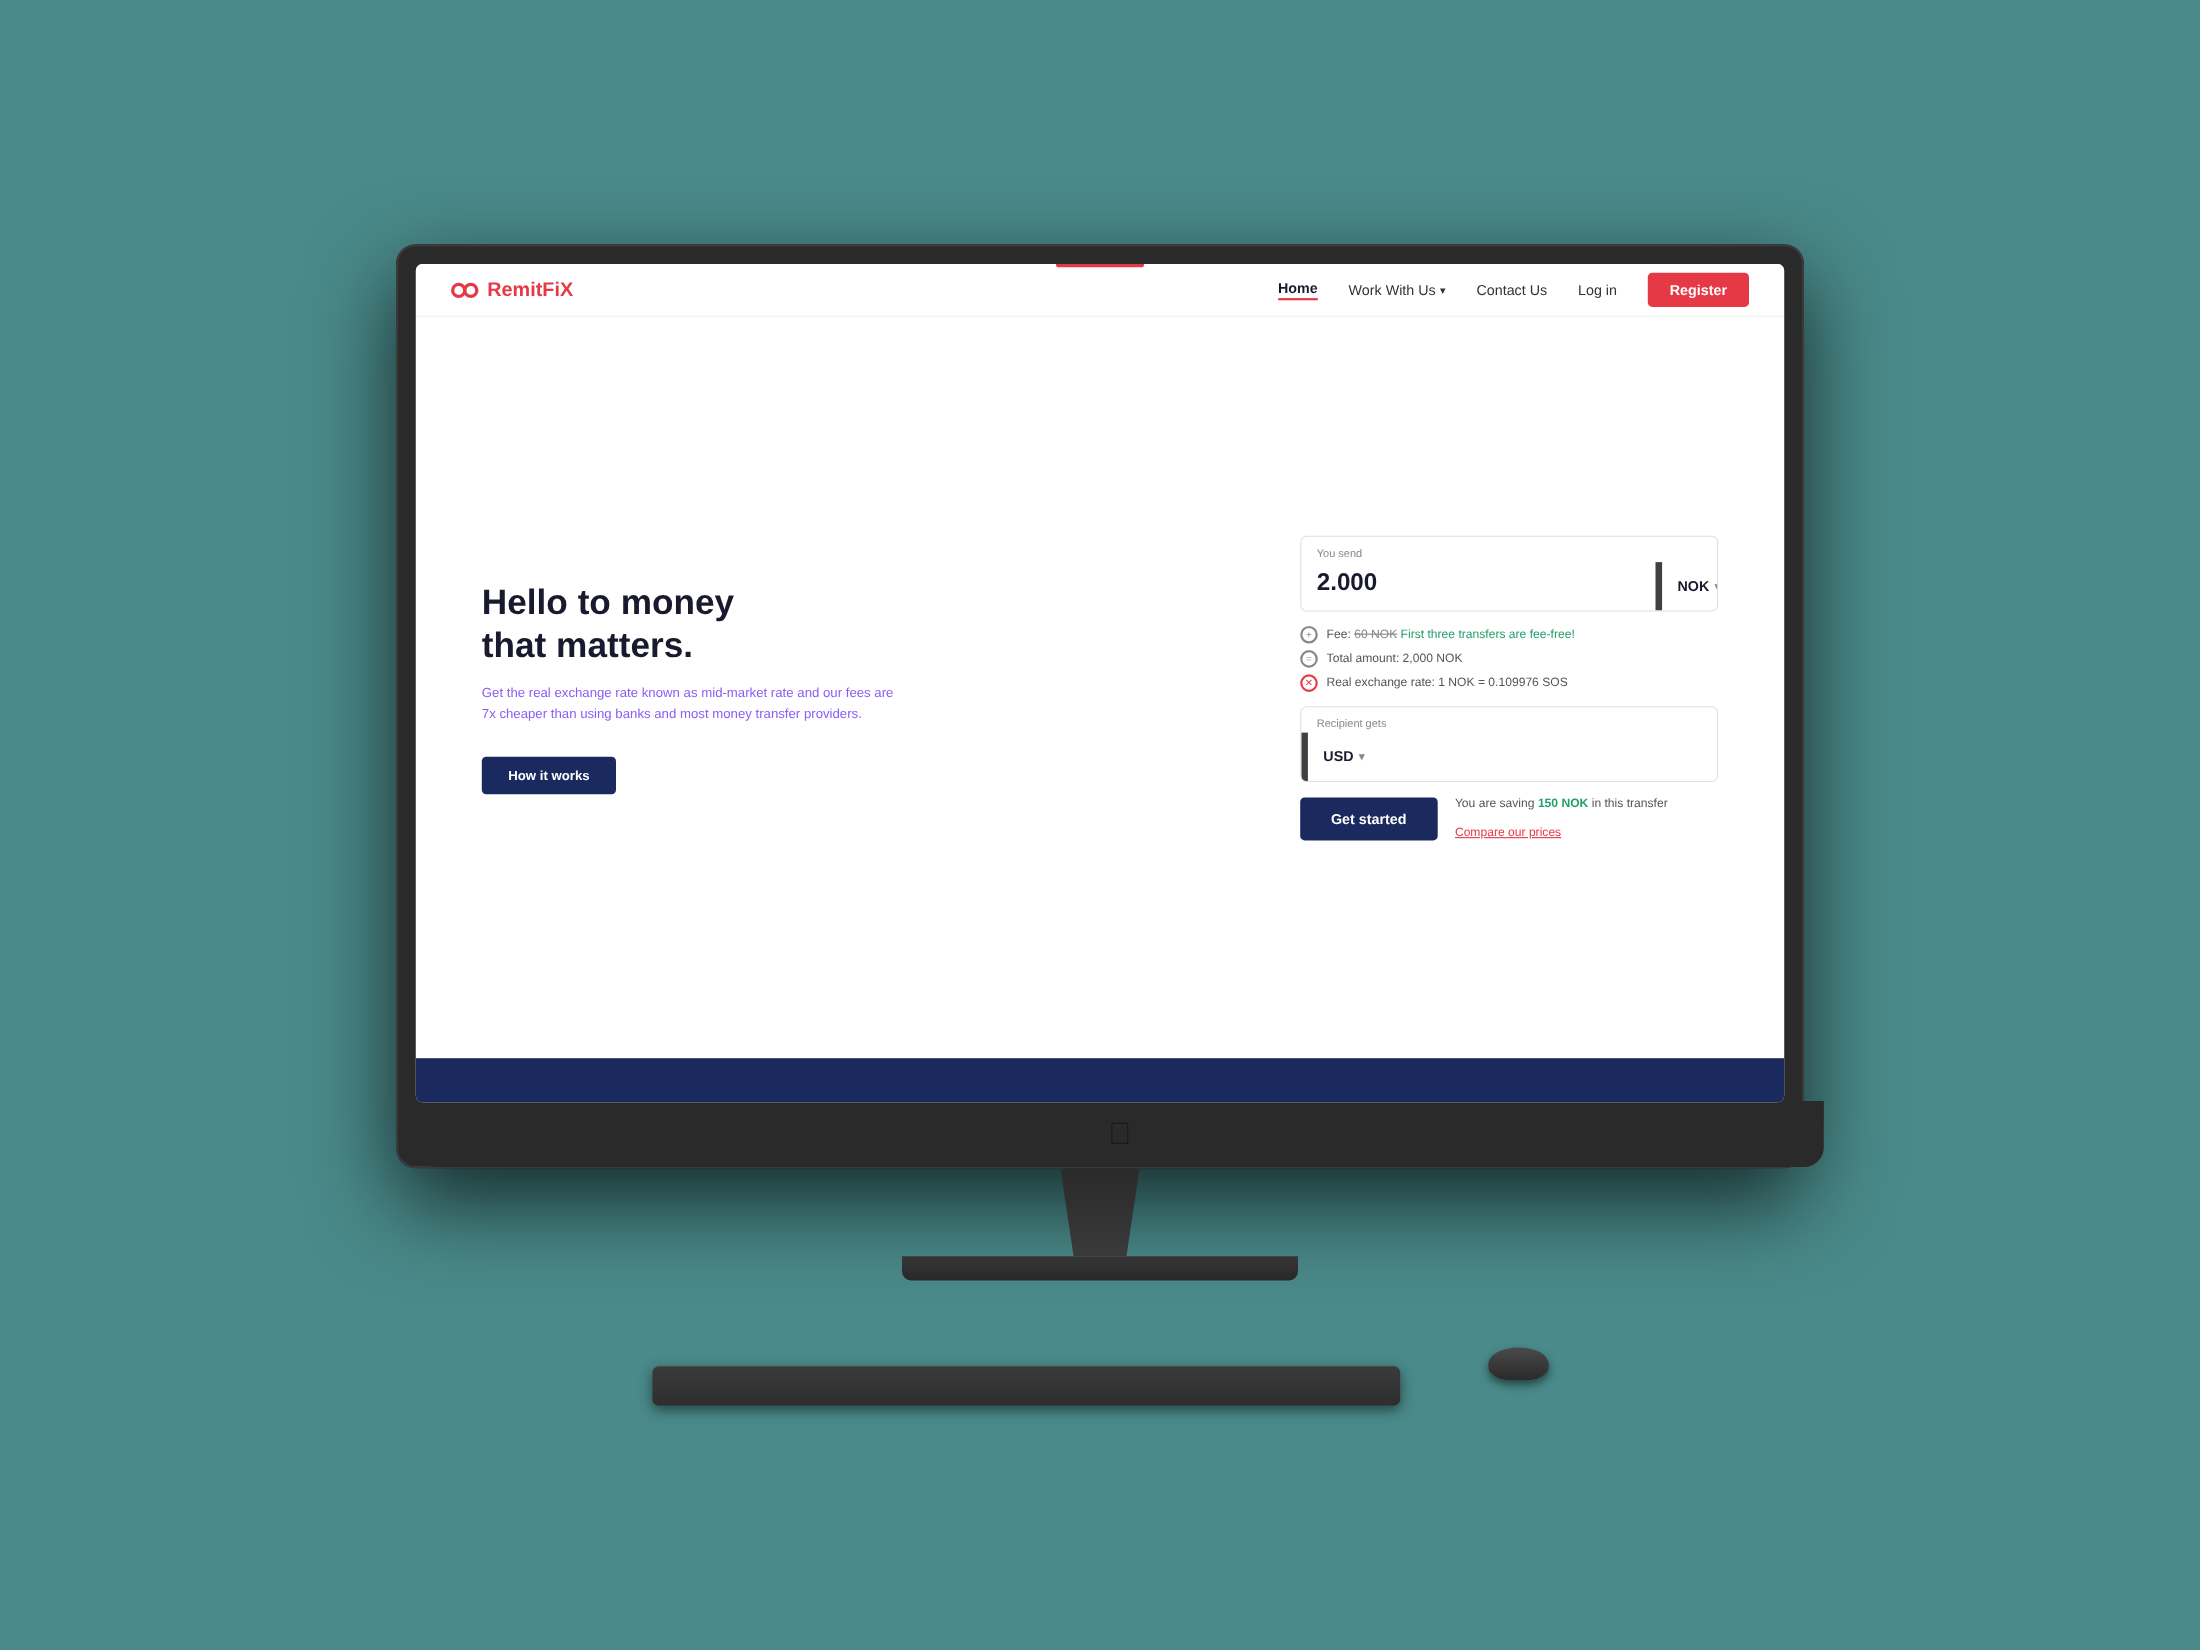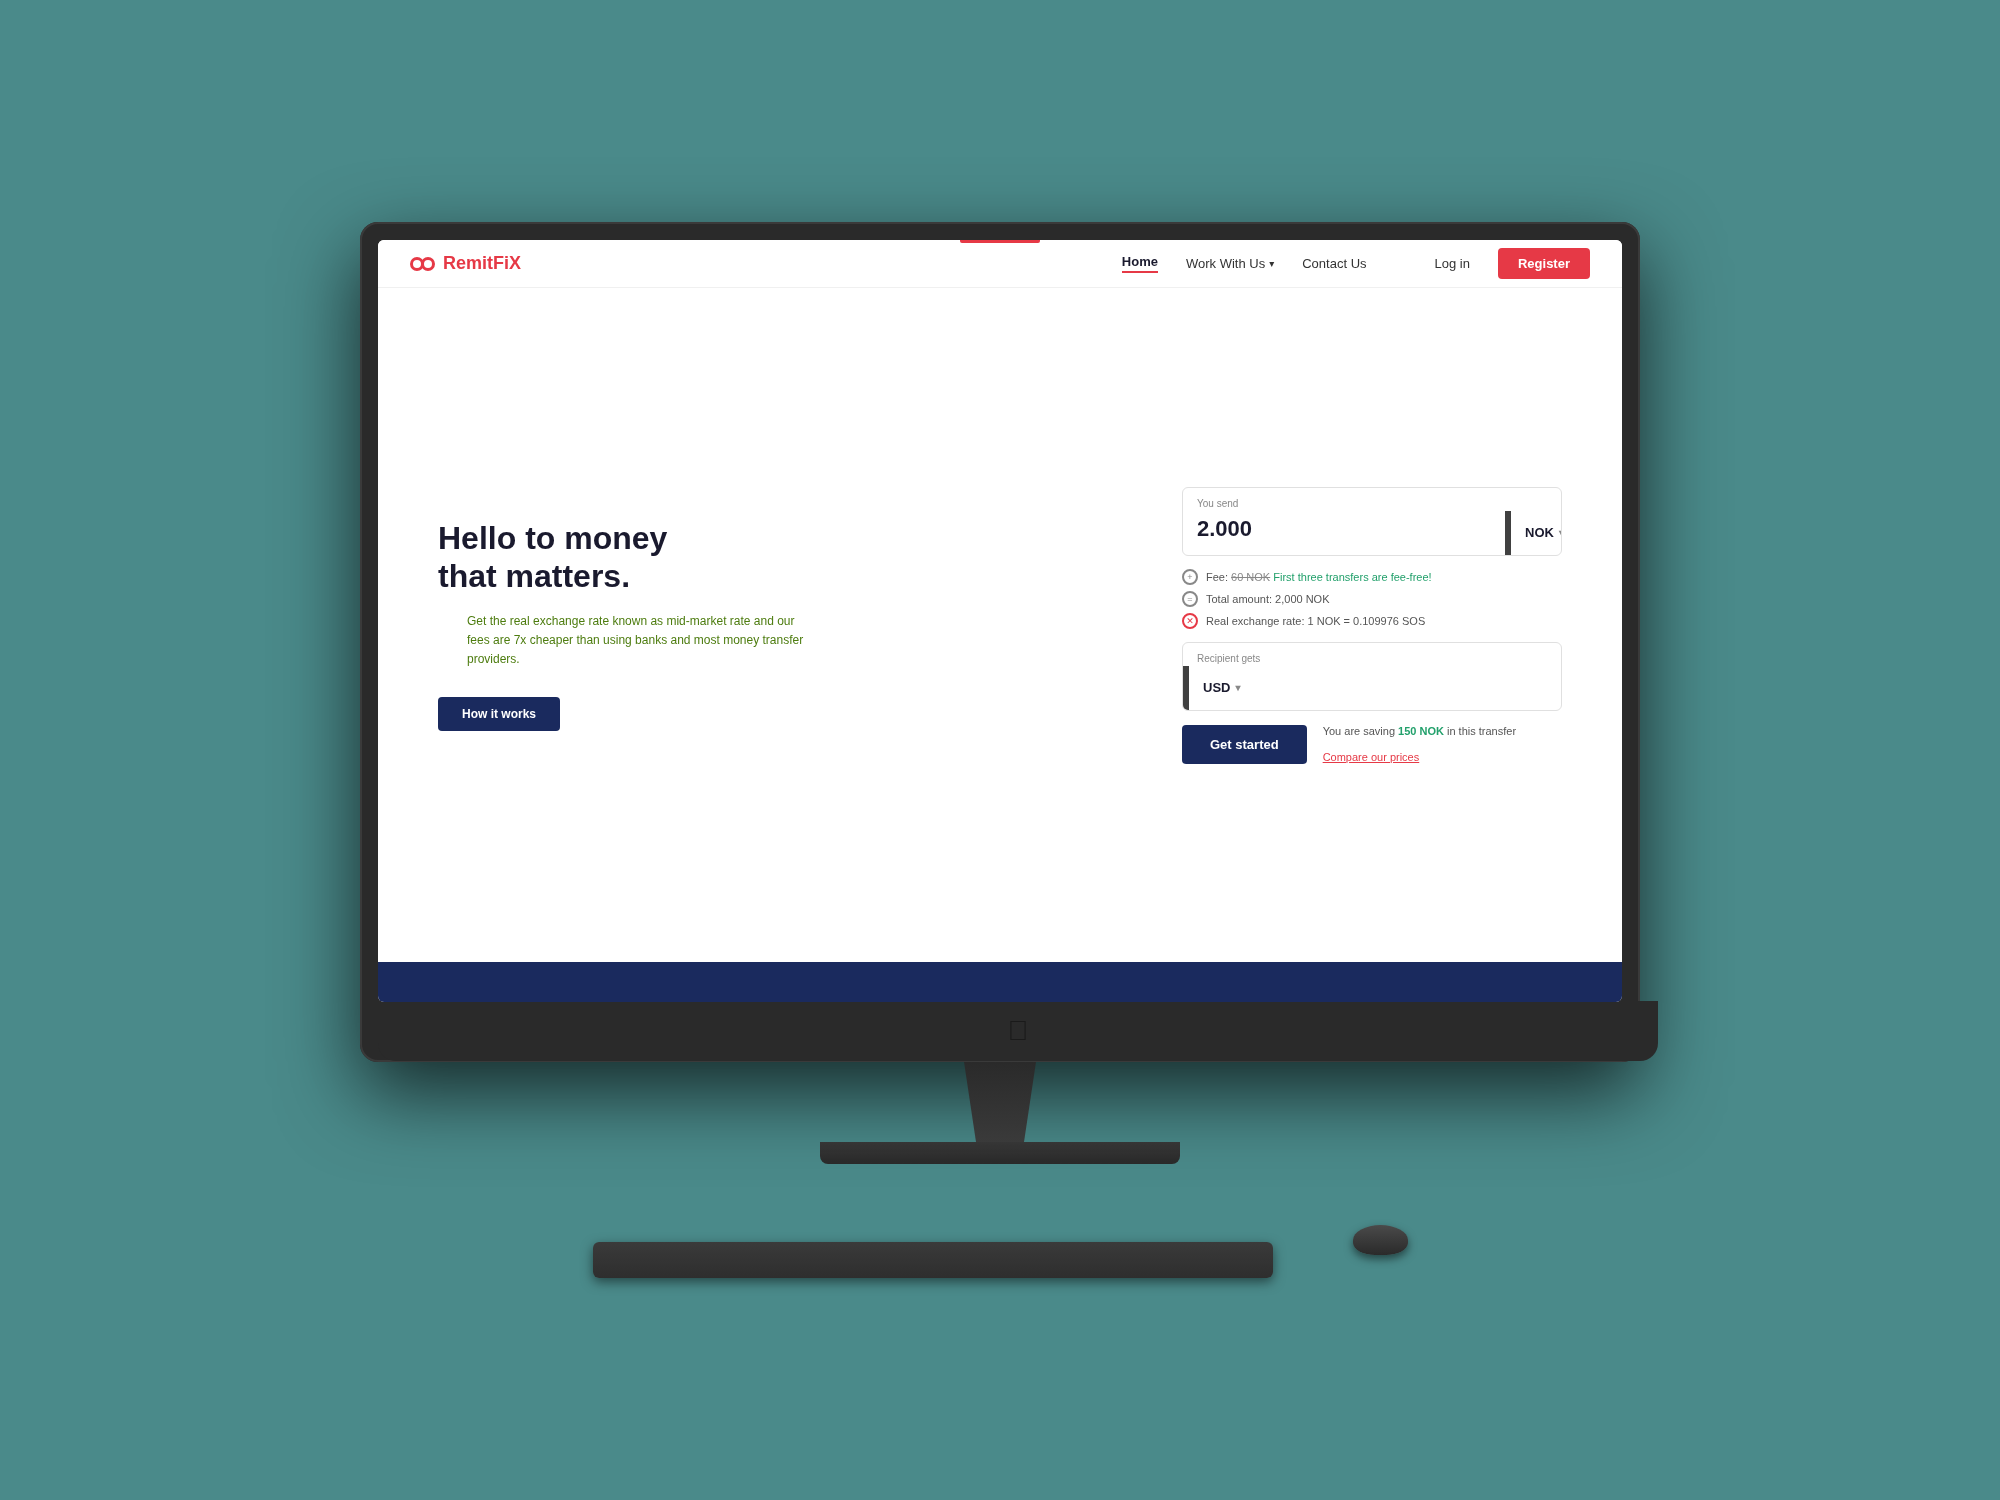--- a/index.html
+++ b/index.html
@@ -190,21 +190,20 @@
     .nav-link-dropdown::after {
       content: '▾';
       font-size: 10px;
     }
 
     .nav-btn-login {
       font-size: 13px;
       color: #333;
       cursor: pointer;
       font-weight: 500;
-      margin-left: 40px;
     }
 
     .nav-btn-register {
       background: #e63946;
       color: #fff;
       border: none;
       padding: 8px 20px;
       border-radius: 4px;
       font-size: 13px;
       font-weight: 600;
@@ -230,24 +229,23 @@
     .hero-title {
       font-size: 32px;
       font-weight: 800;
       color: #1a1a2e;
       line-height: 1.2;
       margin-bottom: 16px;
     }
 
     .hero-description {
       font-size: 12px;
-      color: #4d7c0f;
+      color: #8b5cf6;
       line-height: 1.6;
       margin-bottom: 28px;
-      margin-left: 29px;
     }
 
     .how-it-works-btn {
       background: #1a2a5e;
       color: #fff;
       border: none;
       padding: 10px 24px;
       border-radius: 4px;
       font-size: 12px;
       font-weight: 600;

